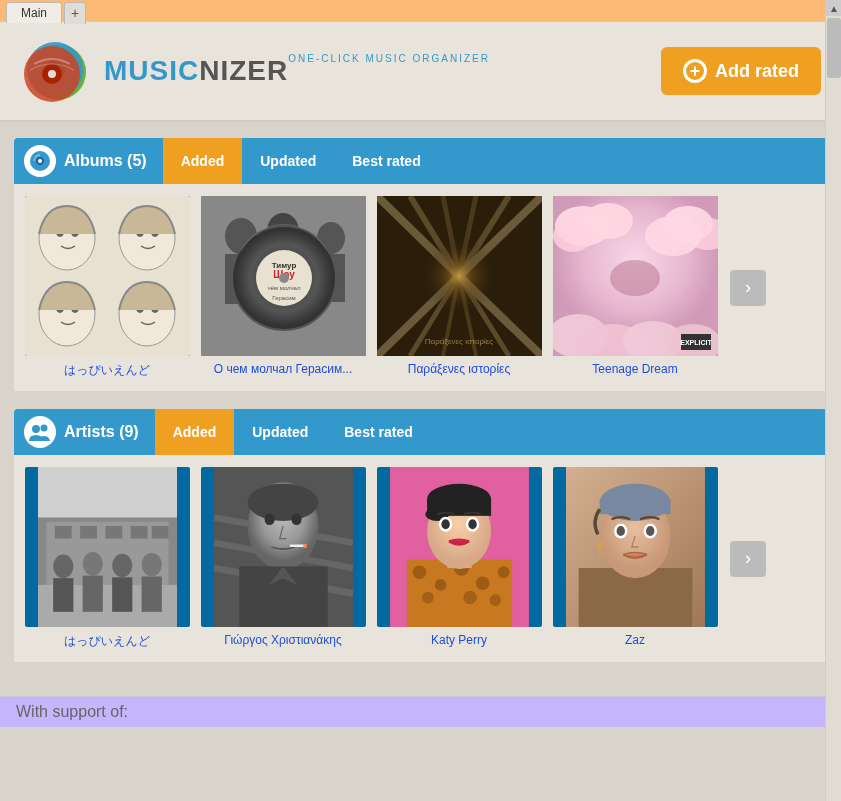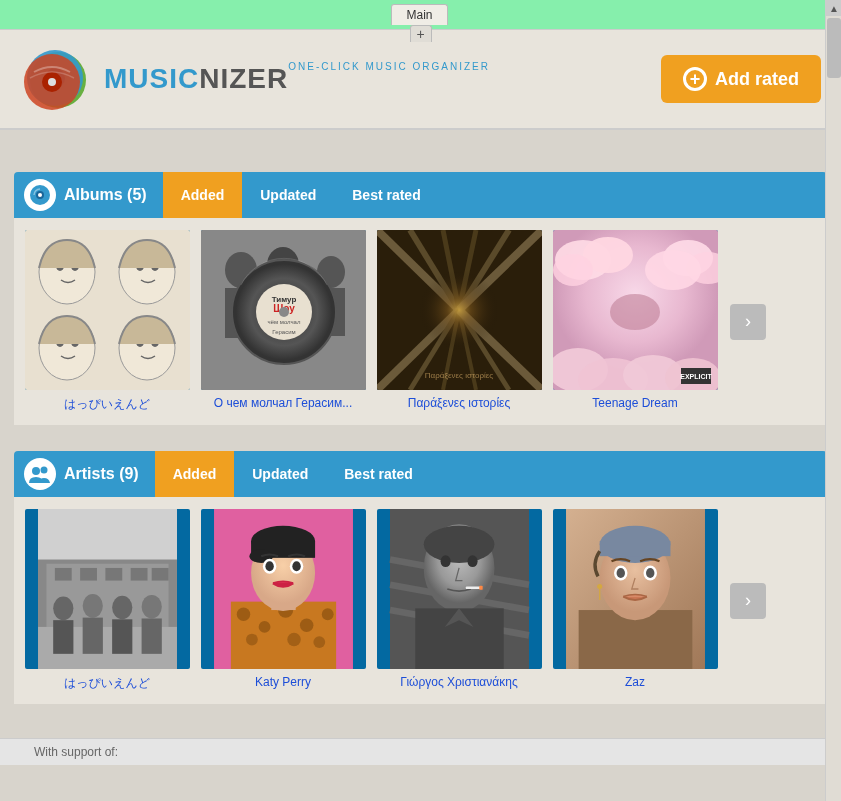--- a/index.html
+++ b/index.html
@@ -6,27 +6,26 @@
     body {
       font-family: Arial, sans-serif;
       background: #d8d4cc;
       width: 841px;
       min-height: 801px;
       overflow-x: hidden;
     }
 
     
     .tab-bar {
-      background: #86efac;
+      background: #fdba74;
       border-bottom: 1px solid #ccc;
       display: flex;
       align-items: center;
       padding: 4px 6px 0;
-      height: 30px;
-      flex-direction: column;
+      height: 22px;
     }
     .tab-item {
       background: #f0ede6;
       border: 1px solid #bbb;
       border-bottom: none;
       padding: 3px 14px;
       font-size: 12px;
       color: #333;
       cursor: pointer;
       margin-right: 2px;
@@ -110,21 +109,20 @@
 
     
     .main-content {
       padding: 16px 14px;
       background: #d8d4cc;
     }
 
     
     .section {
       margin-bottom: 18px;
-      margin-top: 26px;
     }
     .section-header {
       background: #3399cc;
       display: flex;
       align-items: center;
       height: 46px;
       border-radius: 4px 4px 0 0;
       padding-left: 10px;
     }
     .section-icon {
@@ -211,23 +209,23 @@
       height: 36px;
       background: #bbb;
       border-radius: 4px;
       display: flex; align-items: center; justify-content: center;
       color: white;
       font-size: 18px;
     }
 
     
     .footer {
-      background: #e5e5e5;
-      padding: 6px 34px;
-      font-size: 12px;
+      background: #c4b5fd;
+      padding: 6px 16px;
+      font-size: 16px;
       color: #666;
       border-top: 1px solid #ccc;
     }
 
     
     .scrollbar-track {
       position: fixed;
       right: 0;
       top: 0;
       width: 16px;
@@ -524,20 +522,60 @@
             <ellipse cx="135" cy="116" rx="12" ry="14" fill="#777"></ellipse>
             <rect x="123" y="130" width="24" height="42" fill="#666"></rect>
           </svg>
         </div>
         <div class="album-name">はっぴいえんど</div>
       </div>
 
       <div class="album-card">
         <div class="album-thumb">
           <svg viewBox="0 0 165 190" xmlns="http://www.w3.org/2000/svg">
+            <rect width="165" height="190" fill="#666"></rect>
+
+            <defs>
+              <radialGradient id="faceGrad2" cx="50%" cy="40%">
+                <stop offset="0%" stop-color="#bbb"></stop>
+                <stop offset="60%" stop-color="#999"></stop>
+                <stop offset="100%" stop-color="#666"></stop>
+              </radialGradient>
+            </defs>
+
+            <rect width="165" height="190" fill="#555"></rect>
+            <line x1="0" y1="60" x2="165" y2="90" stroke="#666" stroke-width="8"></line>
+            <line x1="0" y1="90" x2="165" y2="120" stroke="#666" stroke-width="8"></line>
+            <line x1="0" y1="120" x2="165" y2="150" stroke="#666" stroke-width="8"></line>
+
+            <ellipse cx="82" cy="70" rx="42" ry="52" fill="url(#faceGrad2)"></ellipse>
+
+            <ellipse cx="82" cy="42" rx="42" ry="22" fill="#444"></ellipse>
+
+            <ellipse cx="66" cy="62" rx="6" ry="7" fill="#333"></ellipse>
+            <ellipse cx="98" cy="62" rx="6" ry="7" fill="#333"></ellipse>
+
+            <path d="M 82 70 L 78 85 L 86 85" stroke="#666" stroke-width="1.5" fill="none"></path>
+
+            <path d="M 68 95 Q 82 100 96 95" stroke="#555" stroke-width="2" fill="none"></path>
+
+            <rect x="90" y="92" width="18" height="3" fill="#eee" rx="1"></rect>
+            <rect x="106" y="91" width="4" height="5" fill="#ff8844" rx="1"></rect>
+
+            <rect x="30" y="118" width="105" height="72" fill="#444"></rect>
+
+            <polygon points="82,118 65,140 82,132 99,140" fill="#555"></polygon>
+          </svg>
+        </div>
+        <div class="album-name">Γιώργος Χριστιανάκης</div>
+      </div>
+
+      <div class="album-card">
+        <div class="album-thumb">
+          <svg viewBox="0 0 165 190" xmlns="http://www.w3.org/2000/svg">
             <rect width="165" height="190" fill="#e060a0"></rect>
 
             <defs>
               <radialGradient id="skinGrad" cx="50%" cy="40%">
                 <stop offset="0%" stop-color="#f8d0a8"></stop>
                 <stop offset="100%" stop-color="#d8a888"></stop>
               </radialGradient>
             </defs>
 
             <rect x="20" y="110" width="125" height="80" fill="#c87820"></rect>
@@ -565,60 +603,20 @@
             <ellipse cx="98" cy="68" rx="5" ry="6" fill="#333"></ellipse>
 
             <path d="M 56 56 Q 66 52 76 56" stroke="#333" stroke-width="2.5" fill="none"></path>
             <path d="M 88 56 Q 98 52 108 56" stroke="#333" stroke-width="2.5" fill="none"></path>
 
             <path d="M 70 88 Q 82 96 94 88" stroke="#cc2244" stroke-width="3" fill="#cc2244"></path>
             <path d="M 70 88 Q 82 84 94 88" stroke="#cc2244" stroke-width="2" fill="#dd3355"></path>
           </svg>
         </div>
         <div class="album-name">Katy Perry</div>
-      </div>
-
-      <div class="album-card">
-        <div class="album-thumb">
-          <svg viewBox="0 0 165 190" xmlns="http://www.w3.org/2000/svg">
-            <rect width="165" height="190" fill="#666"></rect>
-
-            <defs>
-              <radialGradient id="faceGrad2" cx="50%" cy="40%">
-                <stop offset="0%" stop-color="#bbb"></stop>
-                <stop offset="60%" stop-color="#999"></stop>
-                <stop offset="100%" stop-color="#666"></stop>
-              </radialGradient>
-            </defs>
-
-            <rect width="165" height="190" fill="#555"></rect>
-            <line x1="0" y1="60" x2="165" y2="90" stroke="#666" stroke-width="8"></line>
-            <line x1="0" y1="90" x2="165" y2="120" stroke="#666" stroke-width="8"></line>
-            <line x1="0" y1="120" x2="165" y2="150" stroke="#666" stroke-width="8"></line>
-
-            <ellipse cx="82" cy="70" rx="42" ry="52" fill="url(#faceGrad2)"></ellipse>
-
-            <ellipse cx="82" cy="42" rx="42" ry="22" fill="#444"></ellipse>
-
-            <ellipse cx="66" cy="62" rx="6" ry="7" fill="#333"></ellipse>
-            <ellipse cx="98" cy="62" rx="6" ry="7" fill="#333"></ellipse>
-
-            <path d="M 82 70 L 78 85 L 86 85" stroke="#666" stroke-width="1.5" fill="none"></path>
-
-            <path d="M 68 95 Q 82 100 96 95" stroke="#555" stroke-width="2" fill="none"></path>
-
-            <rect x="90" y="92" width="18" height="3" fill="#eee" rx="1"></rect>
-            <rect x="106" y="91" width="4" height="5" fill="#ff8844" rx="1"></rect>
-
-            <rect x="30" y="118" width="105" height="72" fill="#444"></rect>
-
-            <polygon points="82,118 65,140 82,132 99,140" fill="#555"></polygon>
-          </svg>
-        </div>
-        <div class="album-name">Γιώργος Χριστιανάκης</div>
       </div>
 
       <div class="album-card">
         <div class="album-thumb">
           <svg viewBox="0 0 165 190" xmlns="http://www.w3.org/2000/svg">
             <defs>
               <radialGradient id="zazSkin" cx="50%" cy="40%">
                 <stop offset="0%" stop-color="#e8c0a0"></stop>
                 <stop offset="100%" stop-color="#c89878"></stop>
               </radialGradient>

